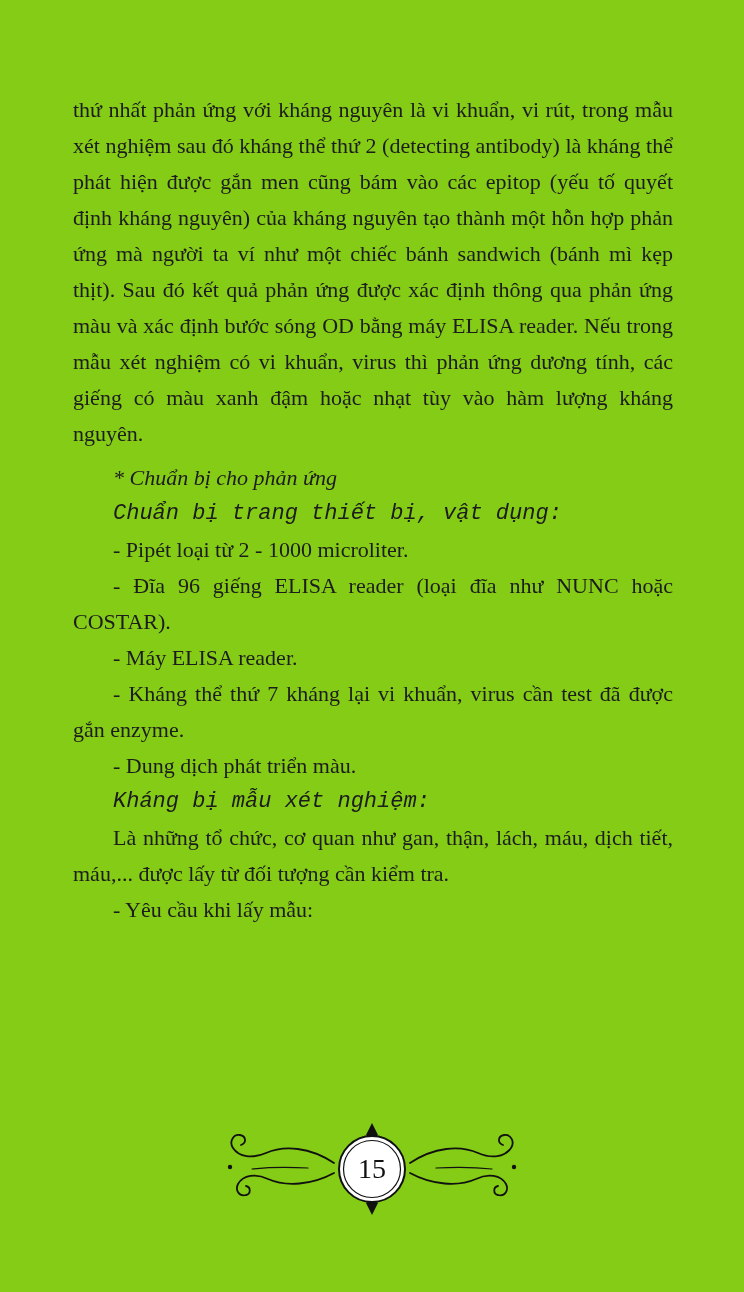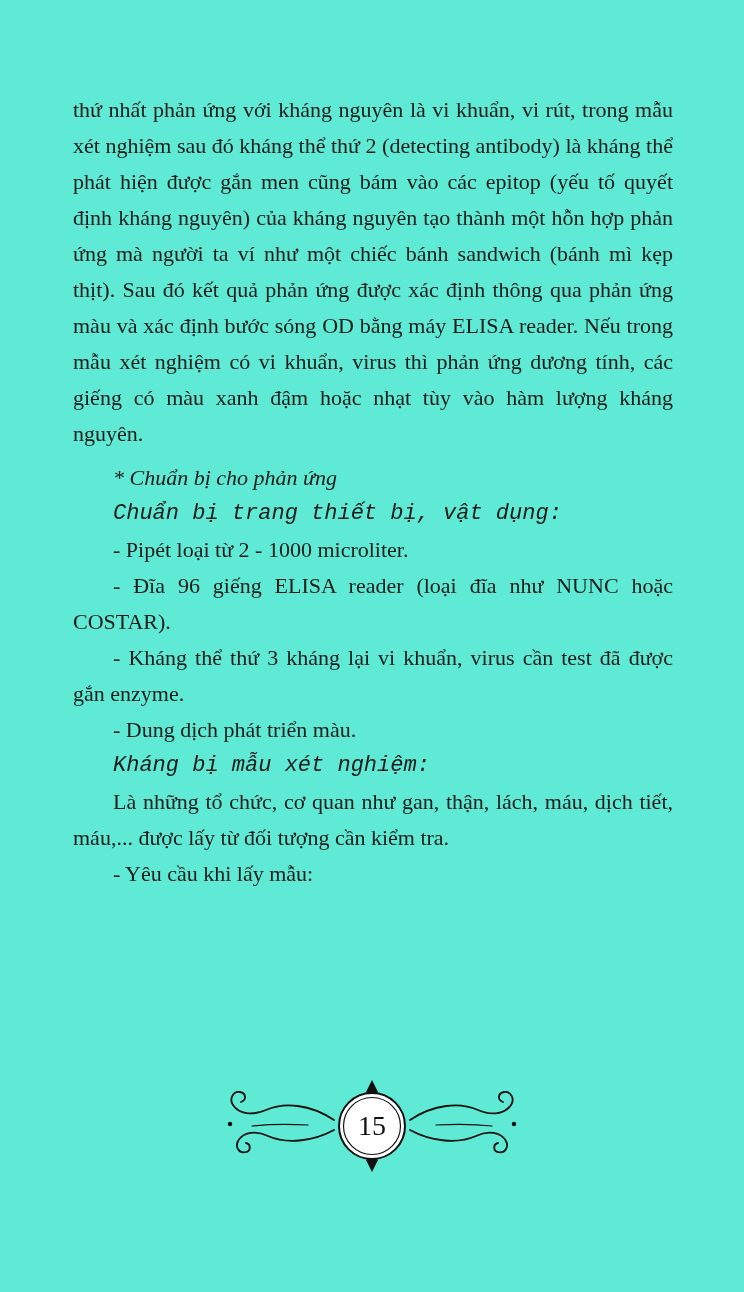--- a/index.html
+++ b/index.html
@@ -1,41 +1,41 @@
 <!DOCTYPE html>
 <html><head>
 <meta charset="utf-8">
 <style>
   html, body { margin: 0; padding: 0; background: #ffffff; }
   .page {
     position: relative;
     width: 744px;
     height: 1292px;
-    background: #5eead4;
+    background: #84cc16;
     font-family: "Liberation Serif", serif;
     color: #1c1c1c;
     overflow: hidden;
   }
   .content {
     position: absolute;
     top: 92px;
     left: 73px;
     width: 600px;
     font-size: 22px;
     line-height: 36px;
     text-align: justify;
   }
   .content p { margin: 0; }
   .indent { text-indent: 40px; }
   .bi { font-weight: normal; font-style: italic; }
   .it { font-style: italic; font-family: Liberation Mono, monospace; }
   .gap-top { margin-top: 8px !important; }
   .footer-ornament {
     position: absolute;
-    top: 1072px;
+    top: 1115px;
     left: 50%;
     transform: translateX(-50%);
     width: 320px;
     height: 110px;
   }
   .footer-ornament svg { display: block; }
   svg text.page-num {
     font-family: "Liberation Serif", serif;
     font-size: 28px;
     fill: #111111;
@@ -45,21 +45,22 @@
 <body>
 
 <div class="page">
 
   <div class="content">
     <p>thứ nhất phản ứng với kháng nguyên là vi khuẩn, vi rút, trong mẫu xét nghiệm sau đó kháng thể thứ 2 (detecting antibody) là kháng thể phát hiện được gắn men cũng bám vào các epitop (yếu tố quyết định kháng nguyên) của kháng nguyên tạo thành một hỗn hợp phản ứng mà người ta ví như một chiếc bánh sandwich (bánh mì kẹp thịt). Sau đó kết quả phản ứng được xác định thông qua phản ứng màu và xác định bước sóng OD bằng máy ELISA reader. Nếu trong mẫu xét nghiệm có vi khuẩn, virus thì phản ứng dương tính, các giếng có màu xanh đậm hoặc nhạt tùy vào hàm lượng kháng nguyên.</p>
     <p class="indent bi gap-top">* Chuẩn bị cho phản ứng</p>
     <p class="indent it">Chuẩn bị trang thiết bị, vật dụng:</p>
     <p class="indent">- Pipét loại từ 2 - 1000 microliter.</p>
     <p class="indent">- Đĩa 96 giếng ELISA reader (loại đĩa như NUNC hoặc COSTAR).</p>
-    <p class="indent">- Kháng thể thứ 3 kháng lại vi khuẩn, virus cần test đã được gắn enzyme.</p>
+    <p class="indent">- Máy ELISA reader.</p>
+    <p class="indent">- Kháng thể thứ 7 kháng lại vi khuẩn, virus cần test đã được gắn enzyme.</p>
     <p class="indent">- Dung dịch phát triển màu.</p>
     <p class="indent it">Kháng bị mẫu xét nghiệm:</p>
     <p class="indent">Là những tổ chức, cơ quan như gan, thận, lách, máu, dịch tiết, máu,... được lấy từ đối tượng cần kiểm tra.</p>
     <p class="indent">- Yêu cầu khi lấy mẫu:</p>
   </div>
 
   <div class="footer-ornament">
     <svg width="320" height="110" viewBox="0 0 320 110" xmlns="http://www.w3.org/2000/svg">
       <defs>
         <g id="flourish" stroke="#111111" fill="none" stroke-width="1.8" stroke-linecap="round">

